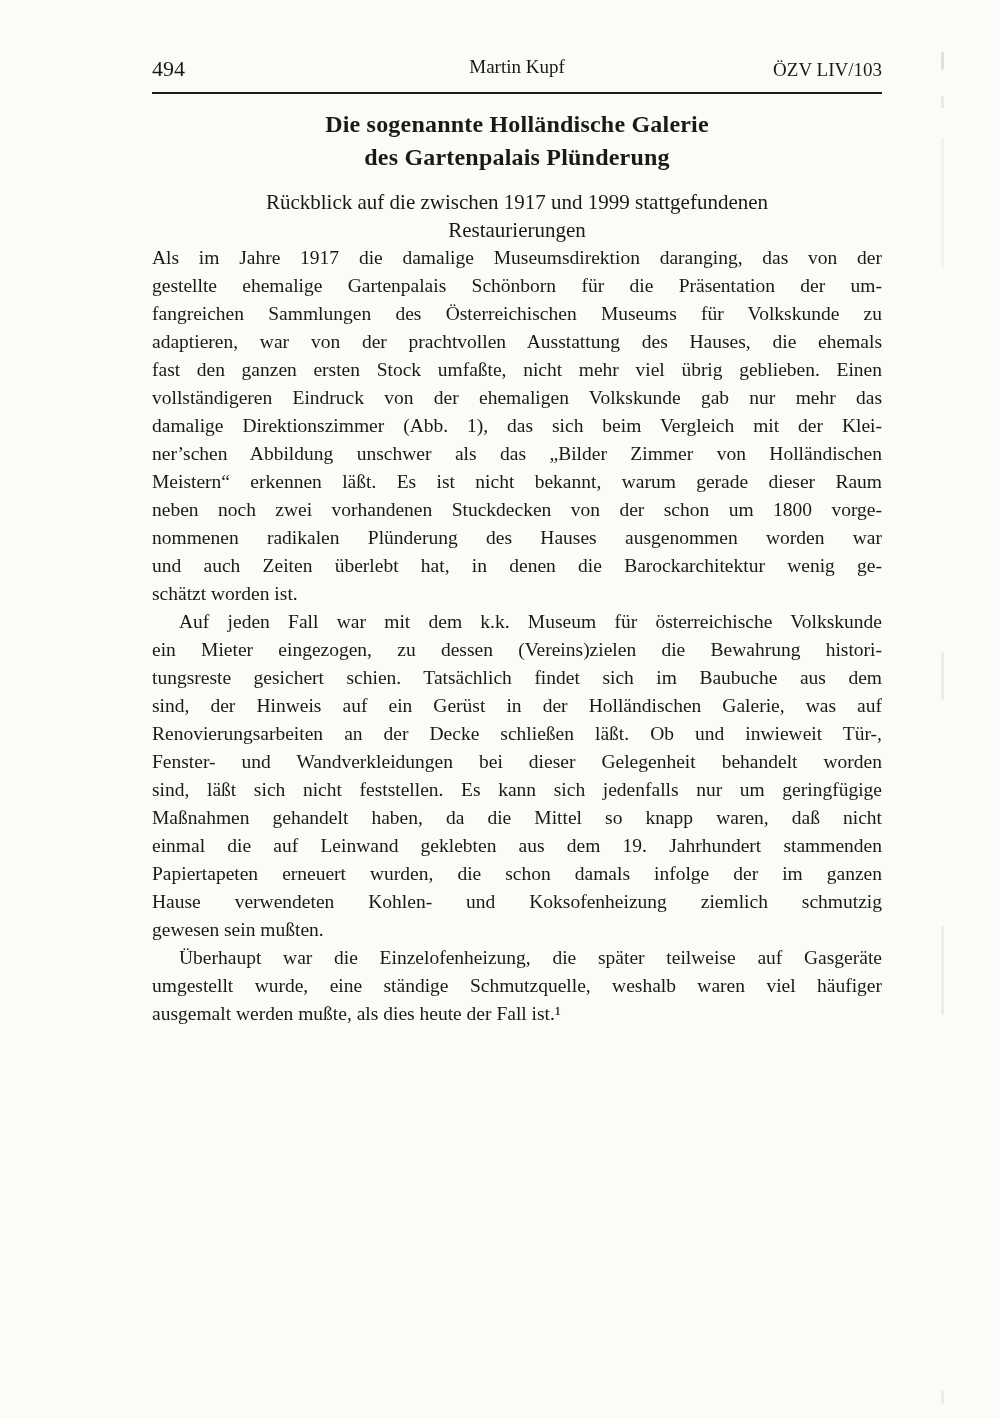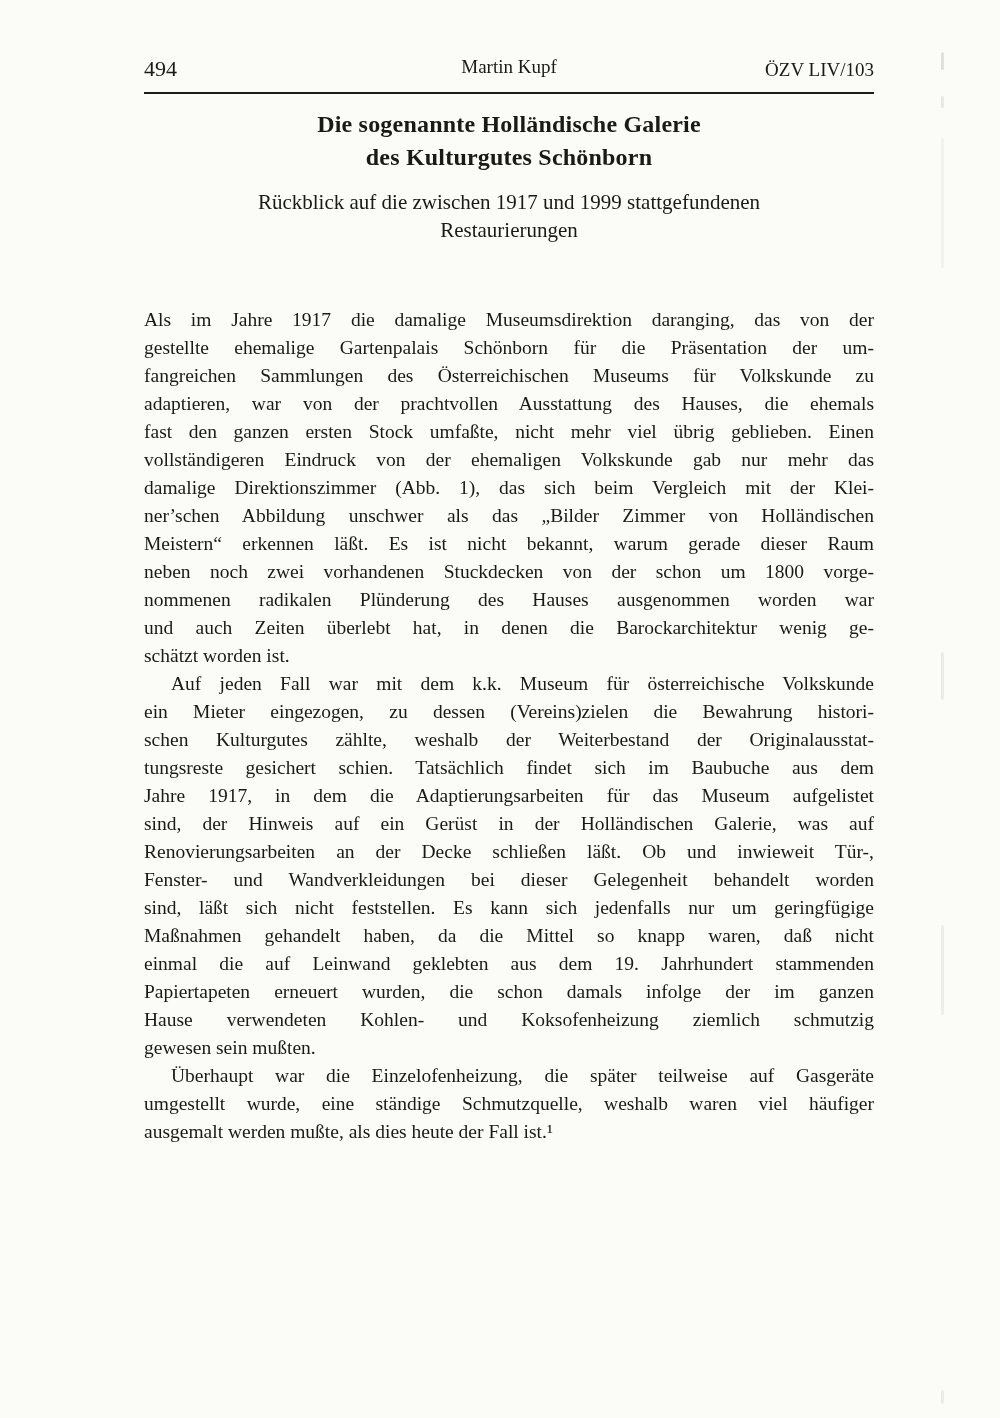--- a/index.html
+++ b/index.html
@@ -6,21 +6,21 @@
   body {
     width: 1000px;
     height: 1418px;
     background: #fbfbf7;
     color: #191917;
     font-family: "Liberation Serif", serif;
     position: relative;
     overflow: hidden;
   }
   .page { position: absolute; inset: 0; }
-  .content { position: absolute; left: 144px; top: 56px; width: 730px; }
+  .content { position: absolute; left: 152px; top: 56px; width: 730px; }
 
   .running-head {
     position: relative;
     display: flex;
     align-items: baseline;
     font-size: 19px;
     height: 28px;
   }
   .page-number { font-size: 22px; }
   .author {
@@ -44,21 +44,20 @@
     letter-spacing: 0.2px;
   }
   .subtitle {
     margin-top: 14px;
     text-align: center;
     font-size: 21px;
     line-height: 28px;
   }
 
   .body-text {
-    margin-top: 62px;
     font-size: 19.5px;
     line-height: 28px;
   }
   .paragraph { margin: 0; }
   .line { text-align: justify; text-align-last: justify; white-space: normal; }
   .line.last { text-align-last: left; }
   .paragraph.indented .line:first-child { text-indent: 27px; }
 
   .scan-mark {
     position: absolute;
@@ -84,21 +83,21 @@
     <div class="running-head">
       <span class="page-number">494</span>
       <span class="author">Martin Kupf</span>
       <span class="journal">ÖZV LIV/103</span>
     </div>
 
     <hr class="head-rule">
 
     <div class="title">
       <div>Die sogenannte Holländische Galerie</div>
-      <div>des Kulturgutes Schönborn</div>
+      <div>des Gartenpalais Plünderung</div>
     </div>
 
     <div class="subtitle">
       <div>Rückblick auf die zwischen 1917 und 1999 stattgefundenen</div>
       <div>Restaurierungen</div>
     </div>
 
     <div class="body-text">
         <div class="paragraph">
           <div class="line">Als im Jahre 1917 die damalige Museumsdirektion daranging, das von der</div>
@@ -111,23 +110,21 @@
           <div class="line">ner’schen Abbildung unschwer als das „Bilder Zimmer von Holländischen</div>
           <div class="line">Meistern“ erkennen läßt. Es ist nicht bekannt, warum gerade dieser Raum</div>
           <div class="line">neben noch zwei vorhandenen Stuckdecken von der schon um 1800 vorge-</div>
           <div class="line">nommenen radikalen Plünderung des Hauses ausgenommen worden war</div>
           <div class="line">und auch Zeiten überlebt hat, in denen die Barockarchitektur wenig ge-</div>
           <div class="line last">schätzt worden ist.</div>
         </div>
         <div class="paragraph indented">
           <div class="line">Auf jeden Fall war mit dem k.k. Museum für österreichische Volkskunde</div>
           <div class="line">ein Mieter eingezogen, zu dessen (Vereins)zielen die Bewahrung histori-</div>
-          <div class="line">schen Kulturgutes zählte, weshalb der Weiterbestand der Originalausstat-</div>
           <div class="line">tungsreste gesichert schien. Tatsächlich findet sich im Baubuche aus dem</div>
-          <div class="line">Jahre 1917, in dem die Adaptierungsarbeiten für das Museum aufgelistet</div>
           <div class="line">sind, der Hinweis auf ein Gerüst in der Holländischen Galerie, was auf</div>
           <div class="line">Renovierungsarbeiten an der Decke schließen läßt. Ob und inwieweit Tür-,</div>
           <div class="line">Fenster- und Wandverkleidungen bei dieser Gelegenheit behandelt worden</div>
           <div class="line">sind, läßt sich nicht feststellen. Es kann sich jedenfalls nur um geringfügige</div>
           <div class="line">Maßnahmen gehandelt haben, da die Mittel so knapp waren, daß nicht</div>
           <div class="line">einmal die auf Leinwand geklebten aus dem 19. Jahrhundert stammenden</div>
           <div class="line">Papiertapeten erneuert wurden, die schon damals infolge der im ganzen</div>
           <div class="line">Hause verwendeten Kohlen- und Koksofenheizung ziemlich schmutzig</div>
           <div class="line last">gewesen sein mußten.</div>
         </div>

